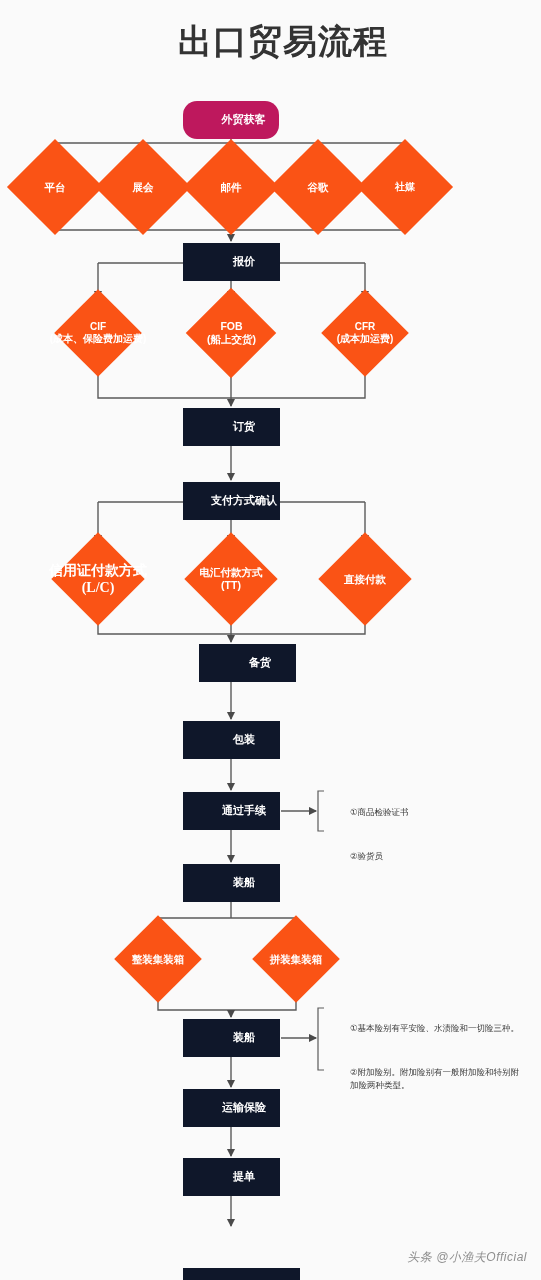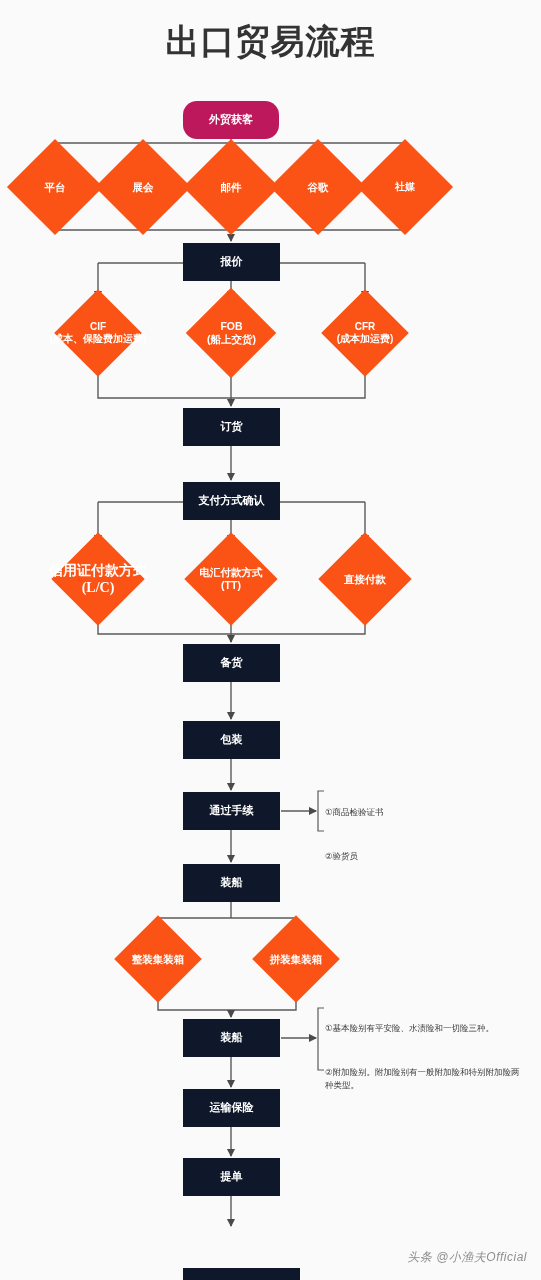--- a/index.html
+++ b/index.html
@@ -24,21 +24,21 @@
     height: 1280px;
   }
   .layer {
     position: absolute;
     left: 0;
     top: 0;
     width: 541px;
     height: 1280px;
     pointer-events: none;
   }
-  .layer > * { pointer-events: auto; }
+  .layer > * { pointer-events: auto; padding-left: 25px; }
 
   
   .title {
     position: absolute;
     left: 0;
     top: 14px;
     width: 541px;
     text-align: center;
     font-size: 34px;
     font-weight: bold;
@@ -260,21 +260,21 @@
     <div class="diamond-wrap" style="left:172px; top:544px; width:118px; height:70px;">
       <div class="diamond-shape" style="width:66px; height:66px; left:26px; top:2px;"></div>
       <div class="diamond-label" style="font-size:10.5px; width:128px;">电汇付款方式
 (TT)</div>
     </div>
     <div class="diamond-wrap" style="left:306px; top:544px; width:118px; height:70px;">
       <div class="diamond-shape" style="width:66px; height:66px; left:26px; top:2px;"></div>
       <div class="diamond-label" style="font-size:10.5px; width:128px;">直接付款</div>
     </div>
 
-    <div class="node process" style="left:183px; top:644px; width:97px; height:38px;justify-content:center;">
+    <div class="node process" style="left:199px; top:644px; width:97px; height:38px;justify-content:center;">
       <span>备货</span>
     </div>
 
     <div class="node process" style="left:183px; top:721px; width:97px; height:38px;">
       <span>包装</span>
     </div>
 
     <div class="node process" style="left:183px; top:792px; width:97px; height:38px;">
       <span>通过手续</span>
     </div>

